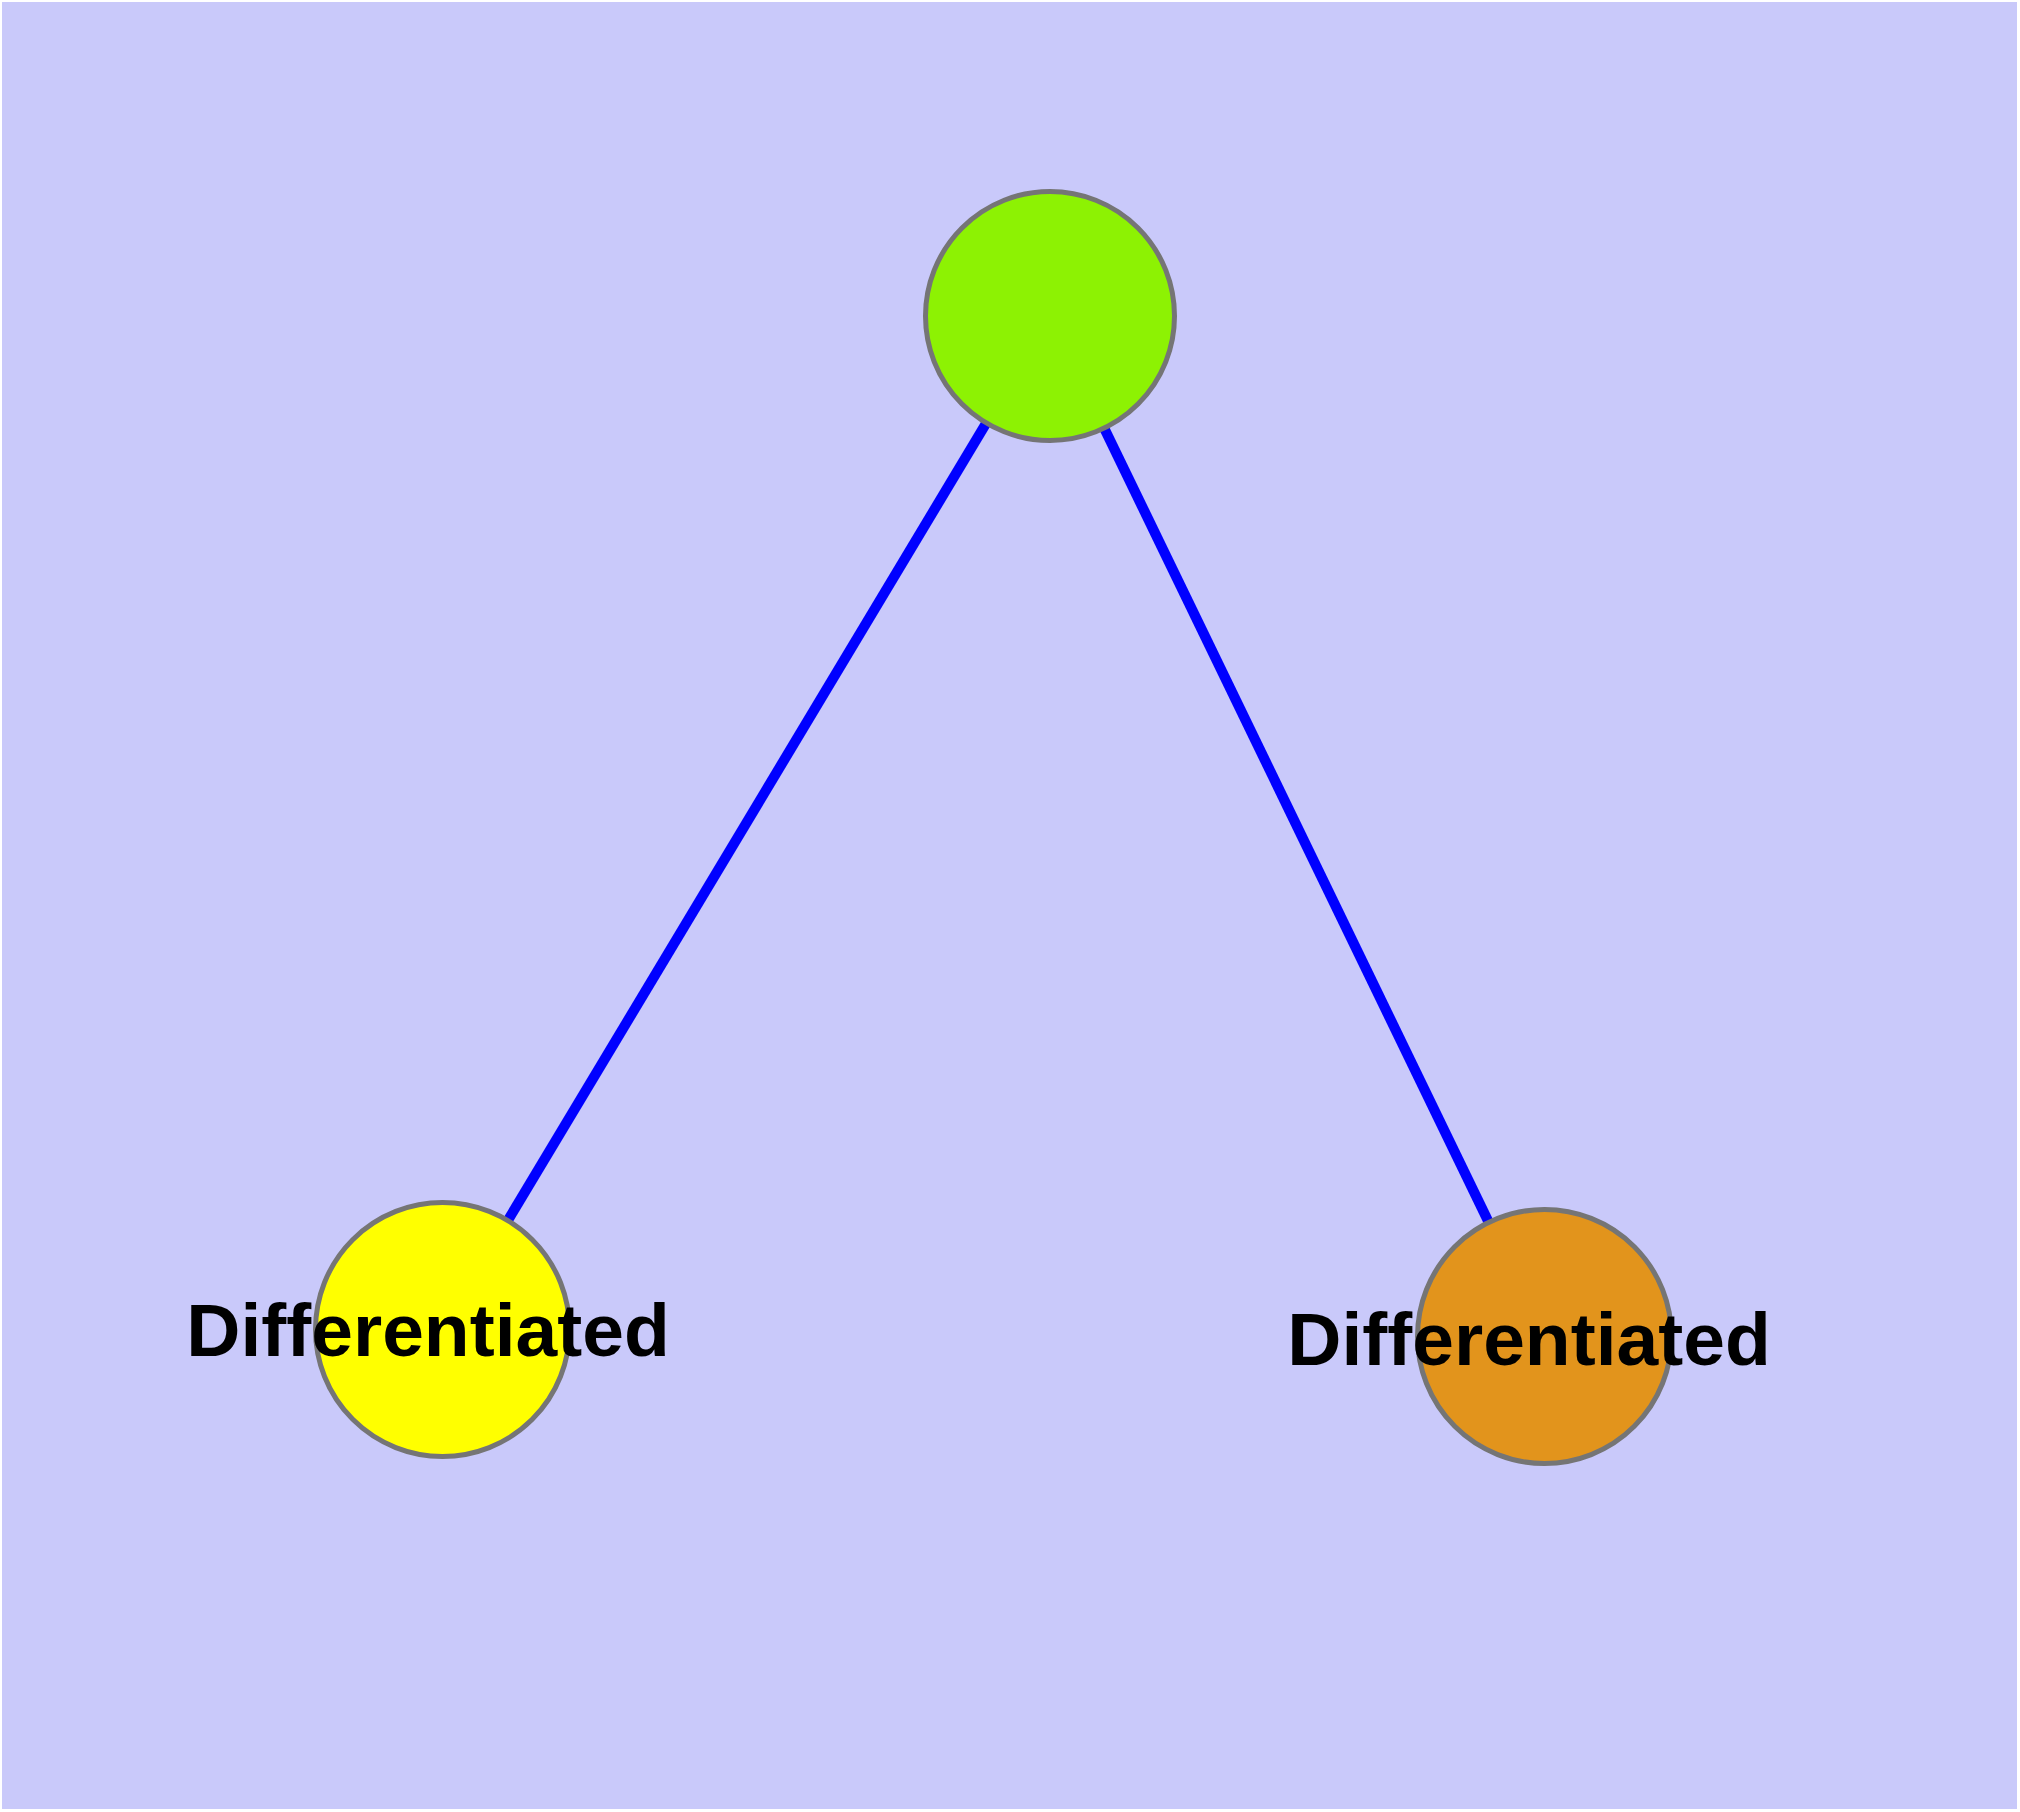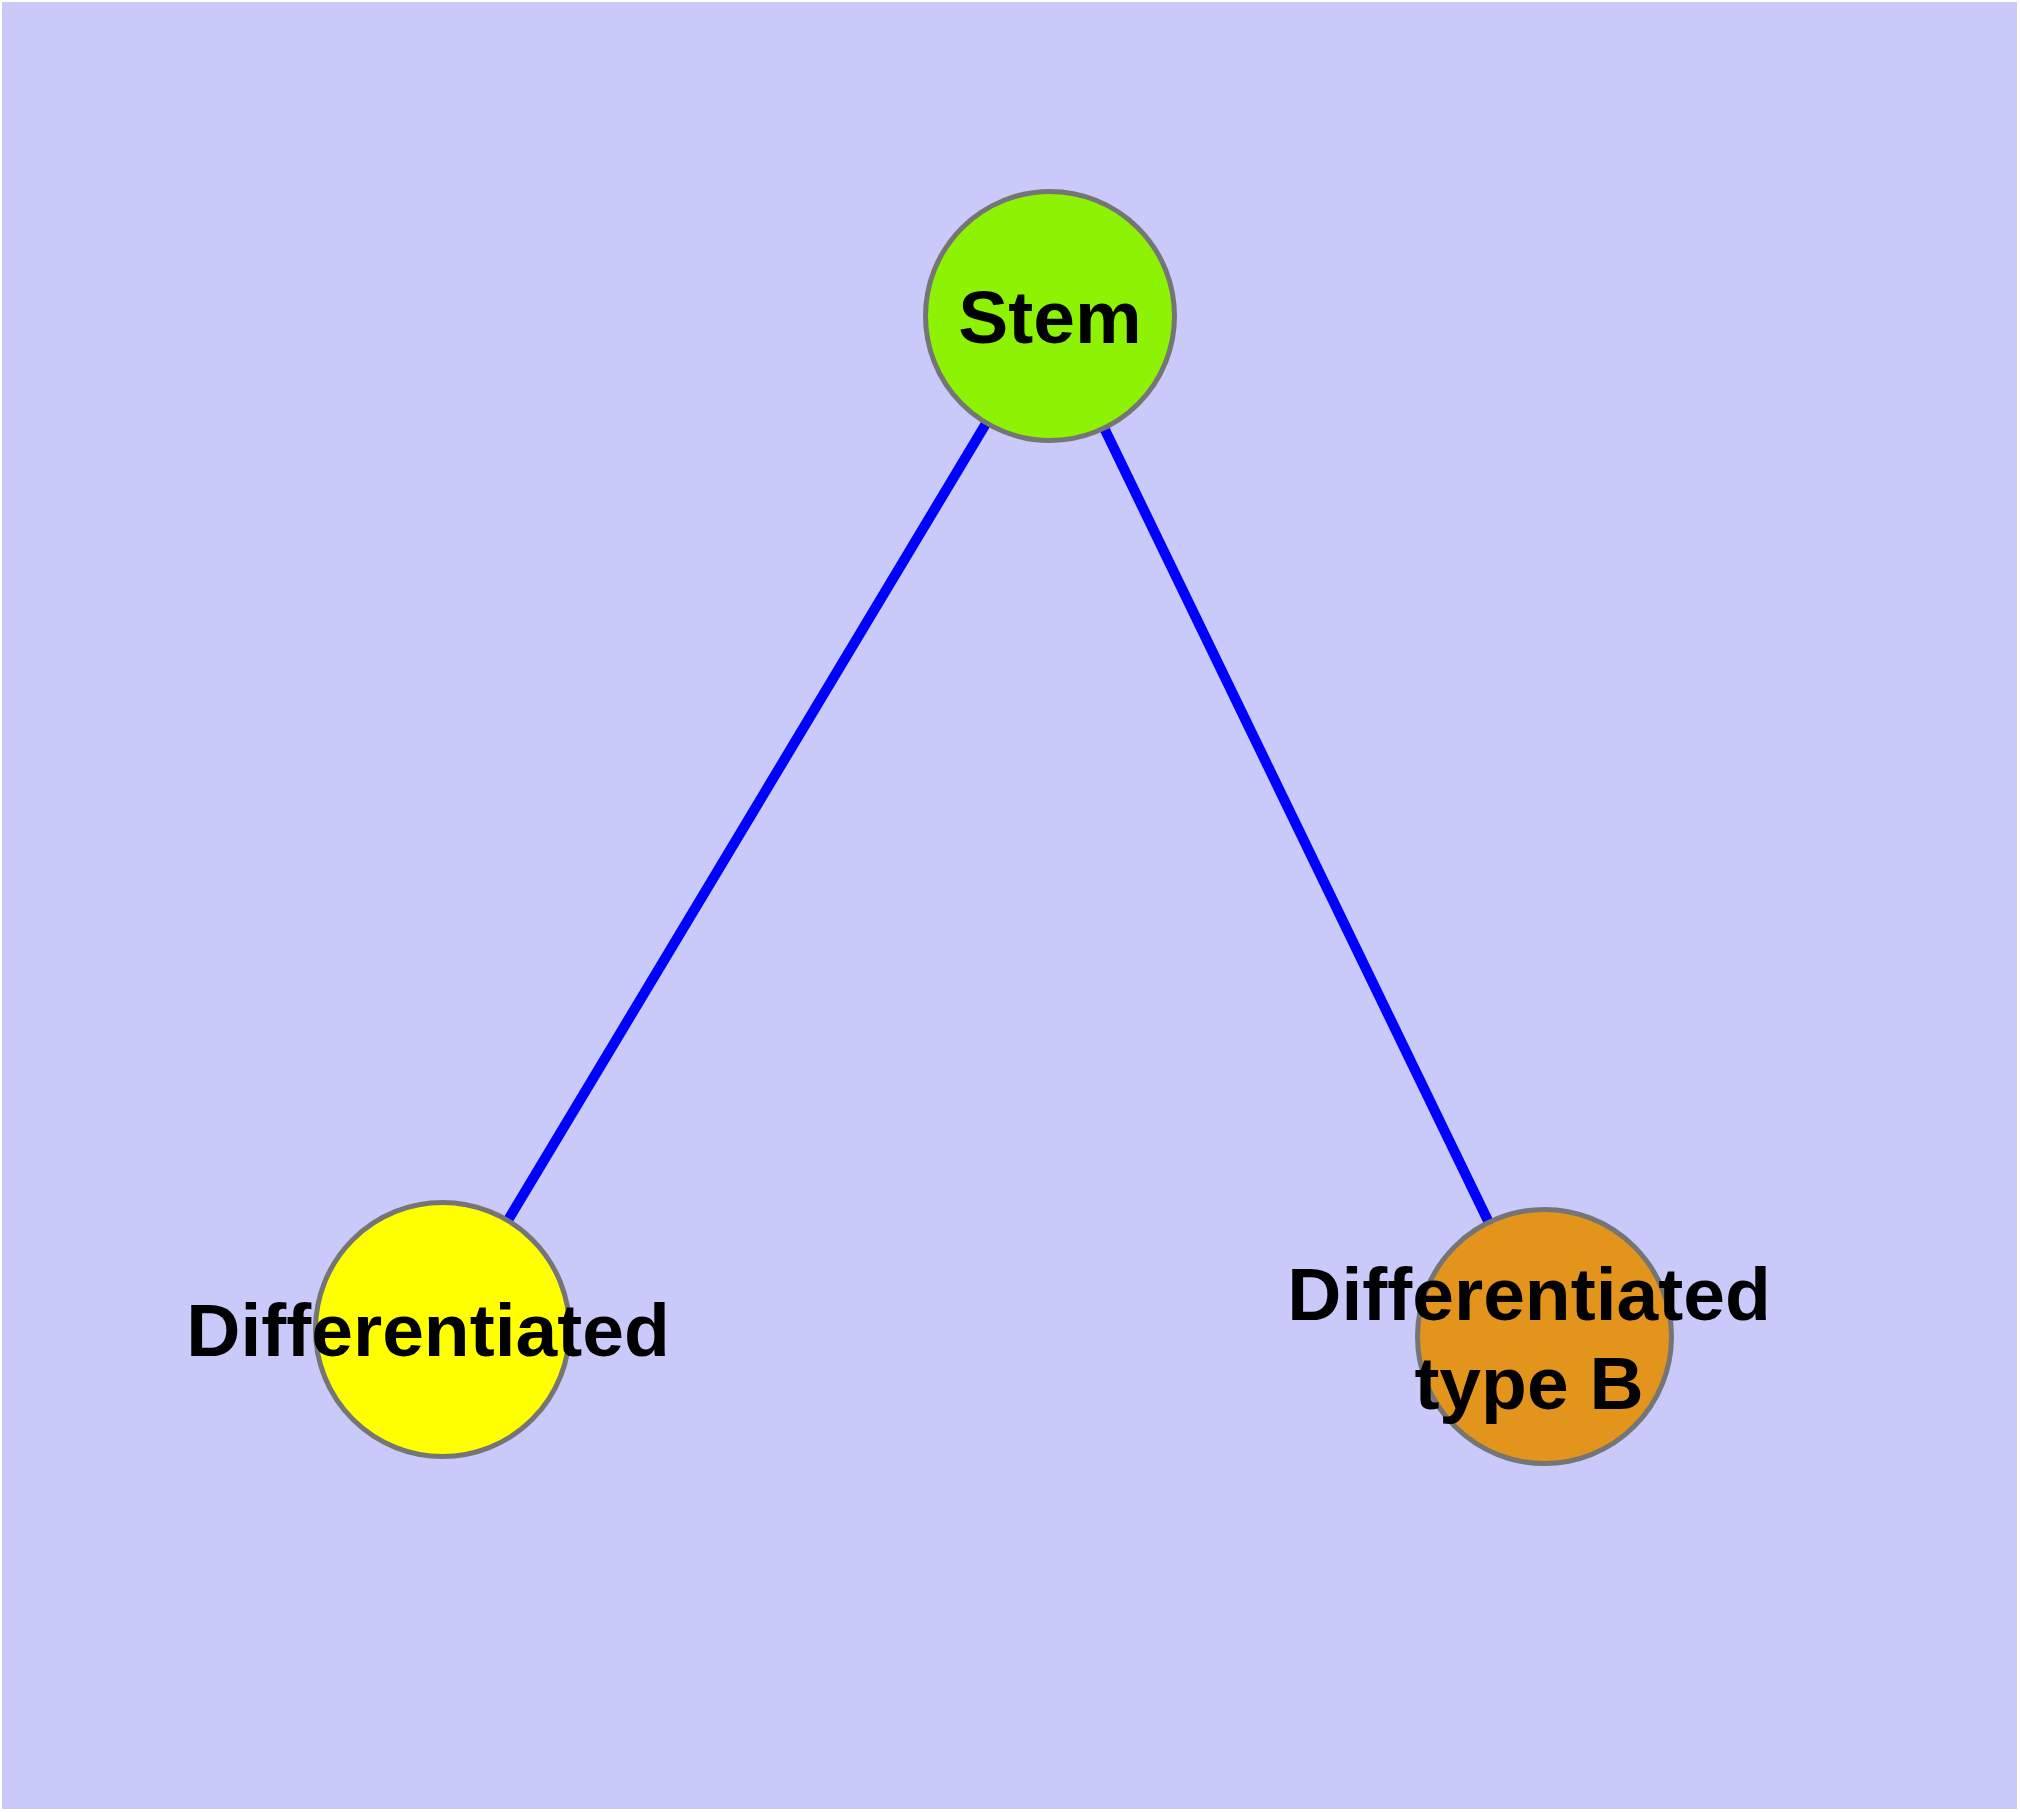--- a/index.html
+++ b/index.html
@@ -75,25 +75,23 @@
 
   <svg class="edges-layer" viewBox="0 0 2378 2132">
     <line class="edge" x1="1237" y1="371" x2="520" y2="1566"></line>
     <line class="edge" x1="1237" y1="371" x2="1820" y2="1575"></line>
   </svg>
 
   <div class="node node-stem"></div>
   <div class="node node-a"></div>
   <div class="node node-b"></div>
 
-  <div class="label label-stem">Stem</div>
 
   <div class="label label-a">
     <div>Differentiated</div>
   </div>
 
   <div class="label label-b">
     <div>Differentiated</div>
-    <div>type B</div>
   </div>
 
 </div>
 
 
 </body></html>

